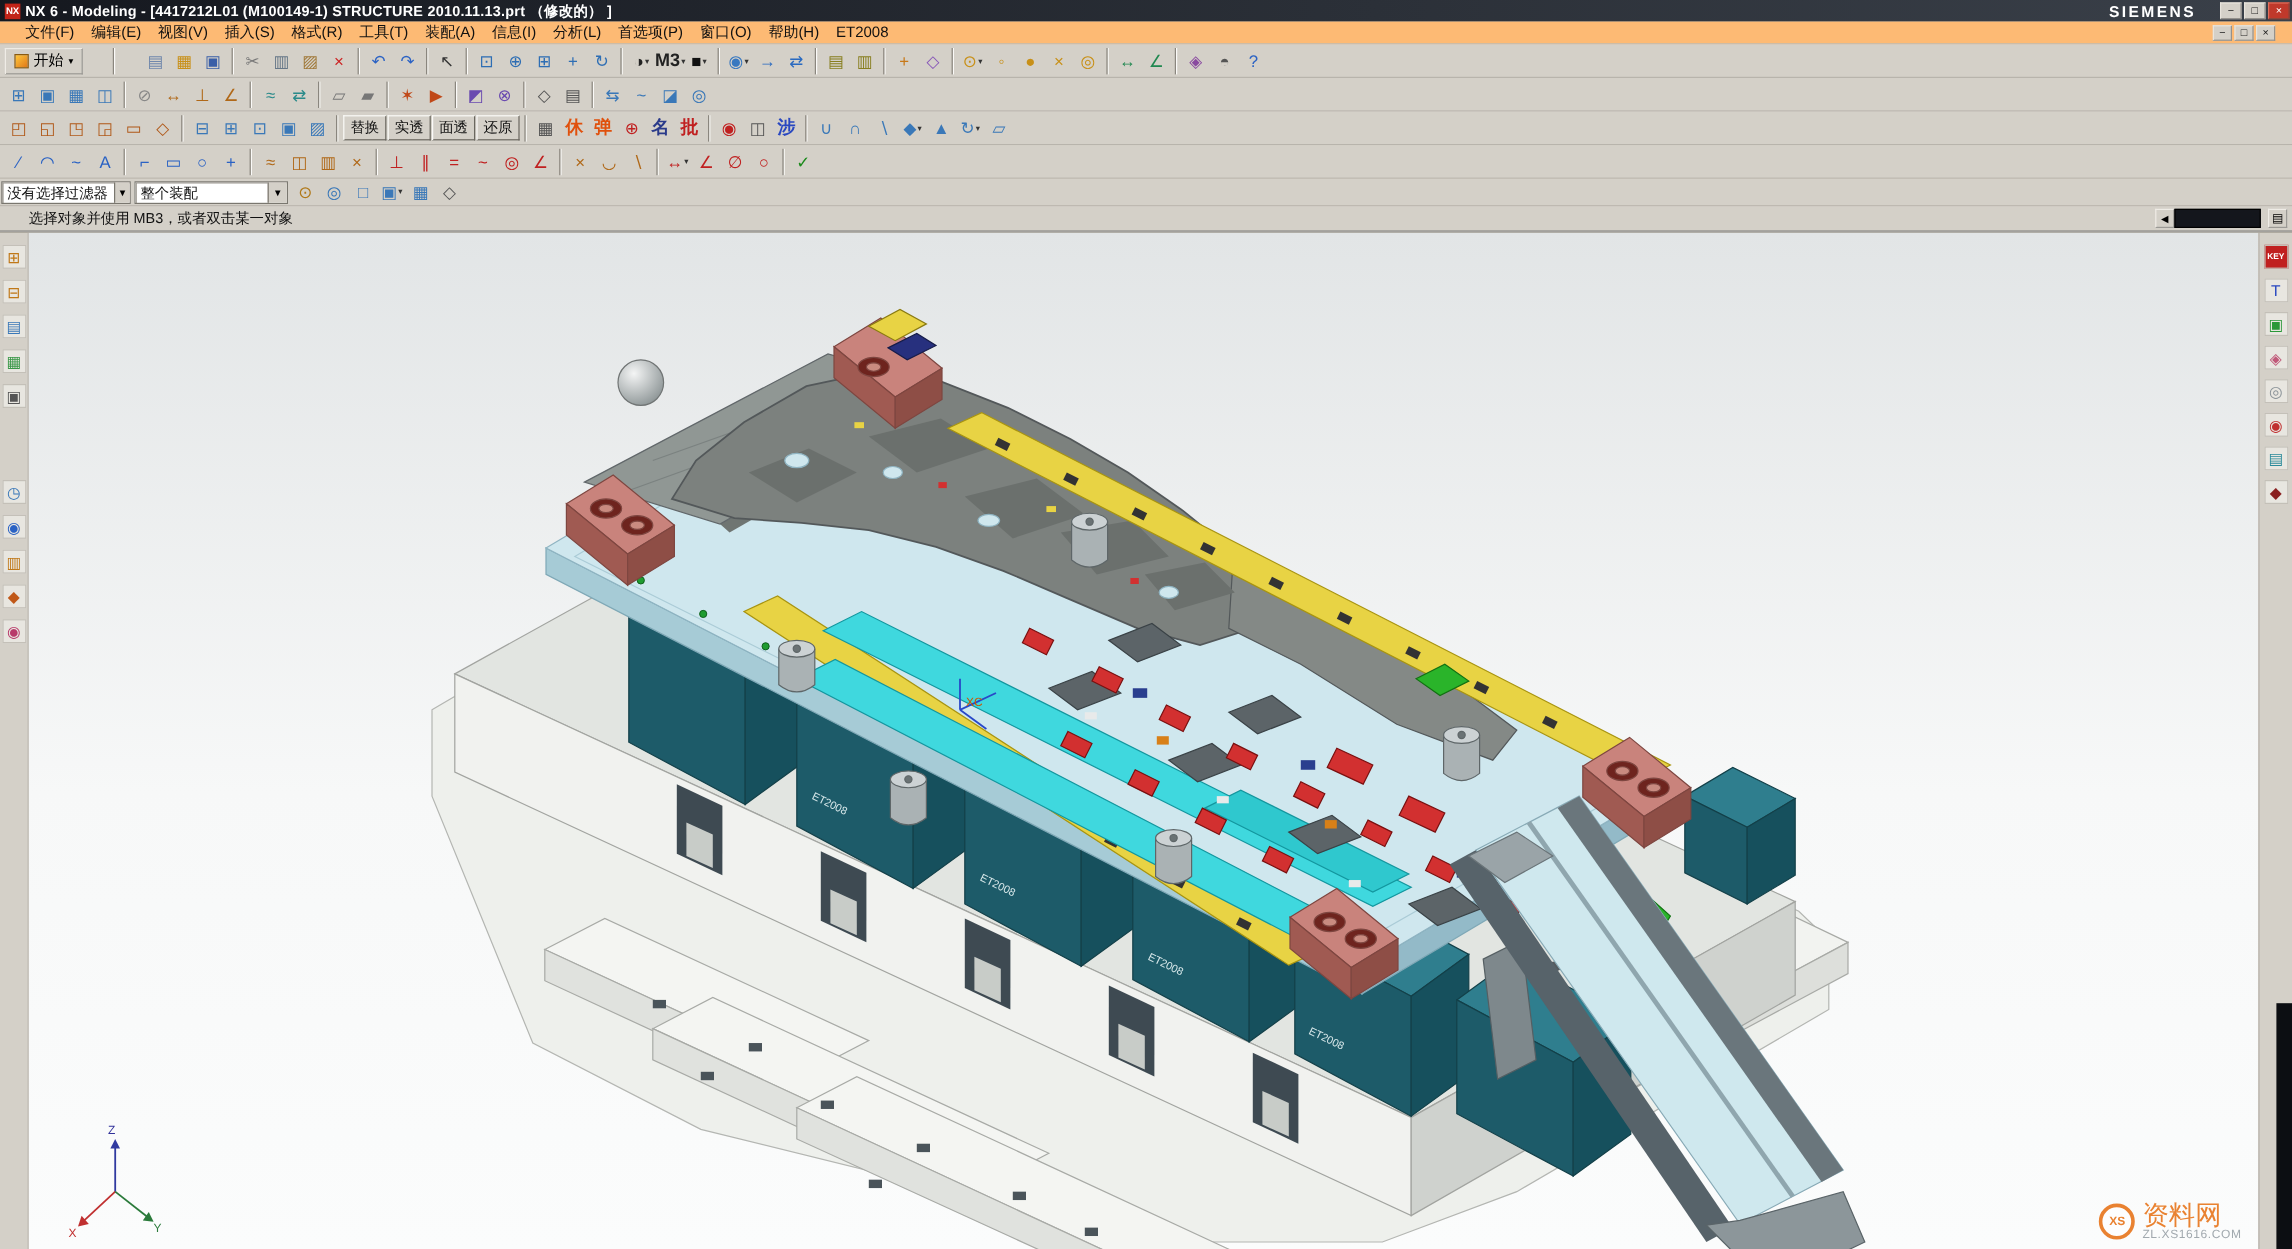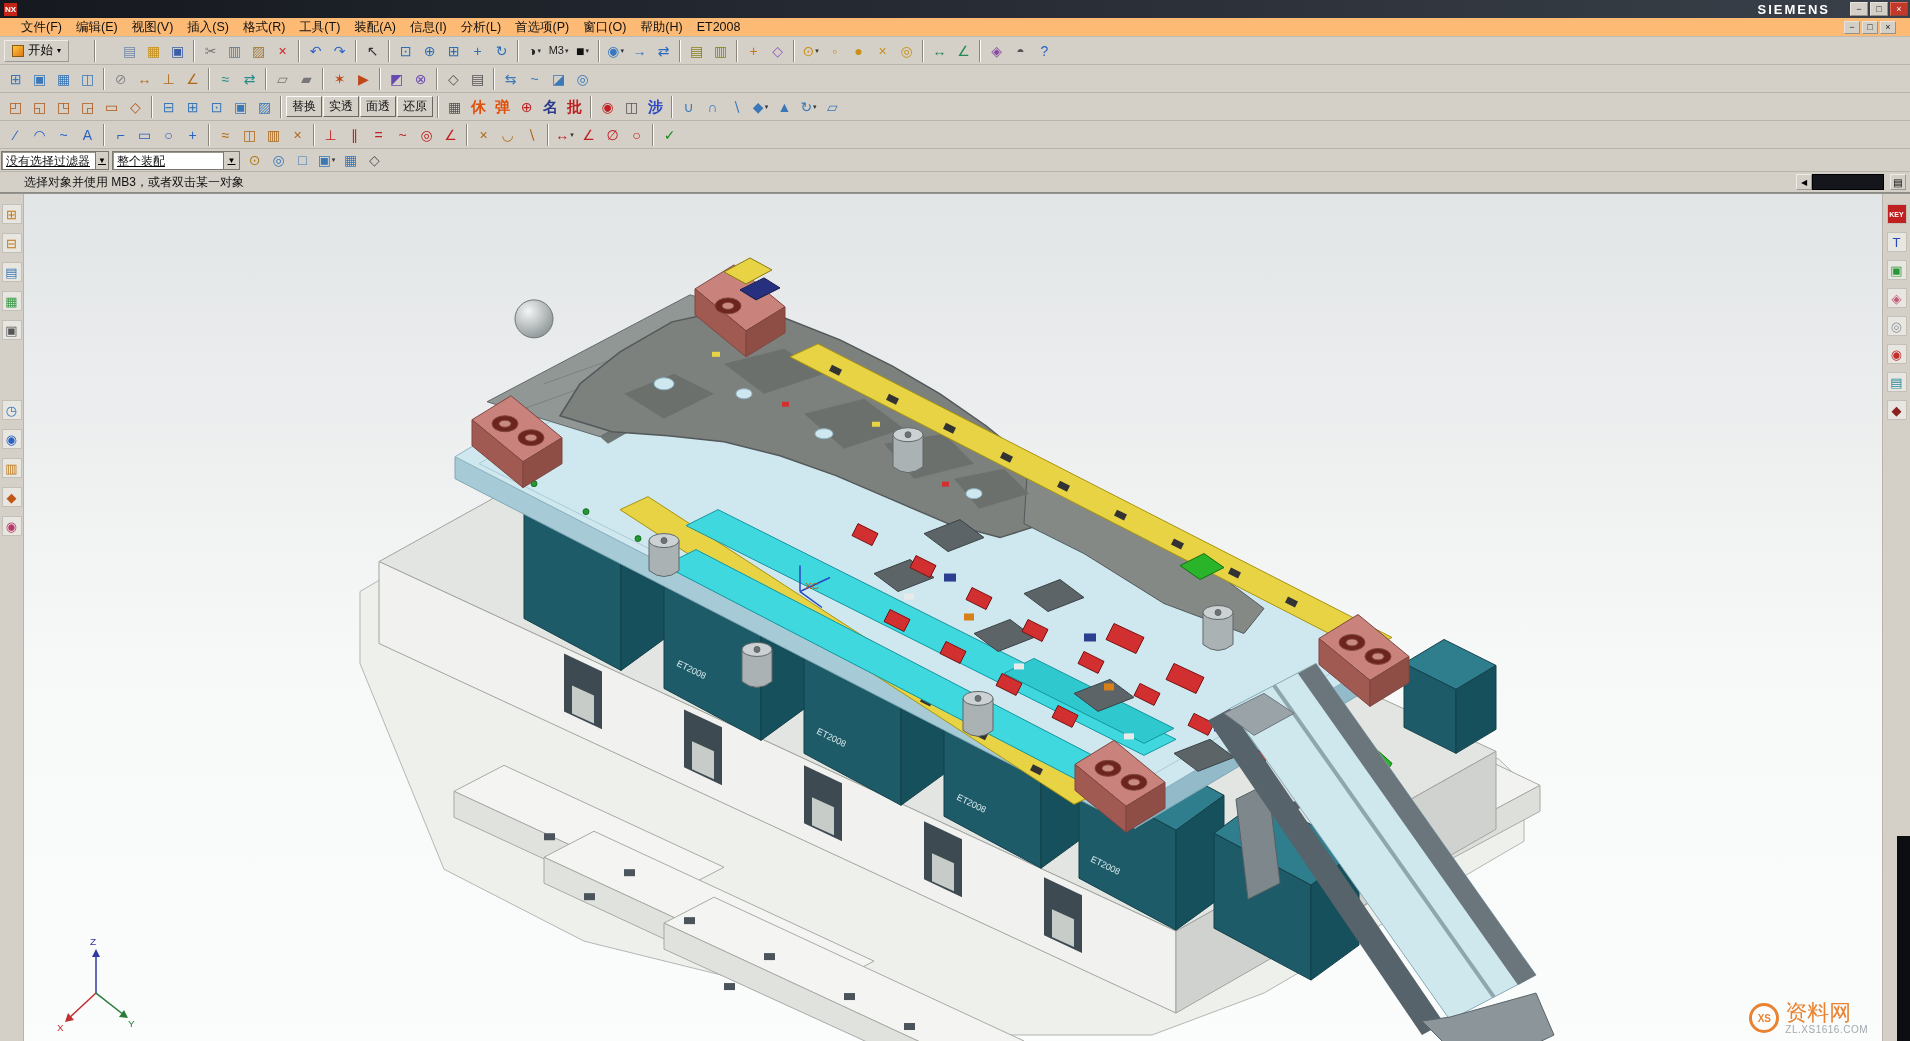--- a/index.html
+++ b/index.html
@@ -18,32 +18,32 @@
   
   .menubar{height:19px;background:#fdba74;display:flex;align-items:center;padding:0 14px;border-bottom:1px solid #c0bcb4;}
   .menubar .tb-textbtn{border:none;background:transparent;font-size:12.5px;padding:1px 7px;height:18px;color:#111;}
   .menubar .spacer{flex:1;}
   .menubar .winbtn{height:13px;width:16px;}
 
   
   .toolbar{height:28px;background:#d4d0c8;display:flex;align-items:center;padding:0 4px;border-bottom:1px solid #b8b4ac;gap:19px;}
   .tb-icon{width:23px;height:22px;display:flex;align-items:center;justify-content:center;font-size:14px;position:relative;border:1px solid transparent;background:transparent;}
   .tb-icon .g{line-height:1;}
-  .tb-icon.small .g{font-size:11px;font-weight:normal;}
+  .tb-icon.small .g{font-size:15px;font-weight:bold;}
   .tb-icon .dd{font-size:7px;color:#333;margin-left:1px;}
   .tb-sep{width:0;height:22px;border-left:1px solid #8a867e;border-right:1px solid #fbfaf8;margin:0 3px;}
   .tb-textbtn{font-size:12px;height:21px;padding:1px 5px;background:#d4d0c8;border:1px solid;border-color:#fbfaf8 #6a675f #6a675f #fbfaf8;color:#111;white-space:nowrap;}
   .tb-charbtn{font-size:15px;font-weight:bold;width:23px;height:22px;background:transparent;border:none;padding:0;line-height:1;}
   .startbtn{display:flex;align-items:center;gap:4px;height:22px;padding:0 7px;border:1px outset #efece6;background:#d4d0c8;font-size:12.5px;margin-right:3px;}
   .startbtn .sico{width:12px;height:12px;background:linear-gradient(135deg,#ffc83c,#e07818);border:1px solid #8a5a10;}
   .startbtn .dd{font-size:8px;}
 
   
   .selbar{height:23px;background:#d4d0c8;display:flex;align-items:center;padding:0 1px;border-bottom:1px solid #b8b4ac;gap:3px;}
-  .combo{display:flex;align-items:stretch;height:19px;background:#fff;border:1px solid #7a776f;box-shadow:inset 1px 1px 0 #9a968e;text-decoration:underline;}
+  .combo{display:flex;align-items:stretch;height:19px;background:#fff;border:1px solid #7a776f;box-shadow:inset 1px 1px 0 #9a968e;}
   .combo .val{font-size:12px;padding:1px 5px 0 4px;white-space:nowrap;color:#111;}
   .combo .btn{width:16px;background:#d4d0c8;border-left:1px solid #7a776f;font-size:8px;display:flex;align-items:center;justify-content:center;padding:0;border-top:none;border-right:none;border-bottom:none;}
   .selbar .tb-icon{height:20px;}
 
   
   .promptbar{height:21px;background:#d4d0c8;display:flex;align-items:center;padding:0 24px;border-bottom:1px solid #8a8a86;position:relative;font-size:12px;color:#111;}
   .prompt-right{position:absolute;right:26px;top:2px;display:flex;align-items:center;height:16px;}
   .scroll-arrow{width:16px;height:16px;border:1px outset #efece6;background:#d4d0c8;font-size:8px;padding:0;}
   .scroll-dark{width:72px;height:16px;background:#14161c;border:1px solid #000;}
   .mini-ico{position:absolute;right:4px;top:2px;width:16px;height:16px;border:1px outset #efece6;background:#d4d0c8;font-size:10px;padding:0;line-height:13px;}
@@ -68,20 +68,21 @@
   .watermark .wtitle{color:#e87820;font-size:22px;font-weight:normal;}
   .watermark .wsub{color:#9aa2a8;font-size:10px;letter-spacing:.5px;}
 </style>
 </head>
 <body>
 
 <div class="app">
 
   <div class="titlebar">
     <span class="appico">NX</span>
+    <span class="ttl">NX 6 - Modeling - [4417212L01 (M100149-1) STRUCTURE 2010.11.13.prt （修改的） ]</span>
     <span class="spacer"></span>
     <span class="brand">SIEMENS</span>
     <button class="winbtn">−</button>
     <button class="winbtn">□</button>
     <button class="winbtn close">×</button>
   </div>
 
   <div class="menubar">
     <div style="display:flex">
         <button class="tb-textbtn">文件(F)</button>

